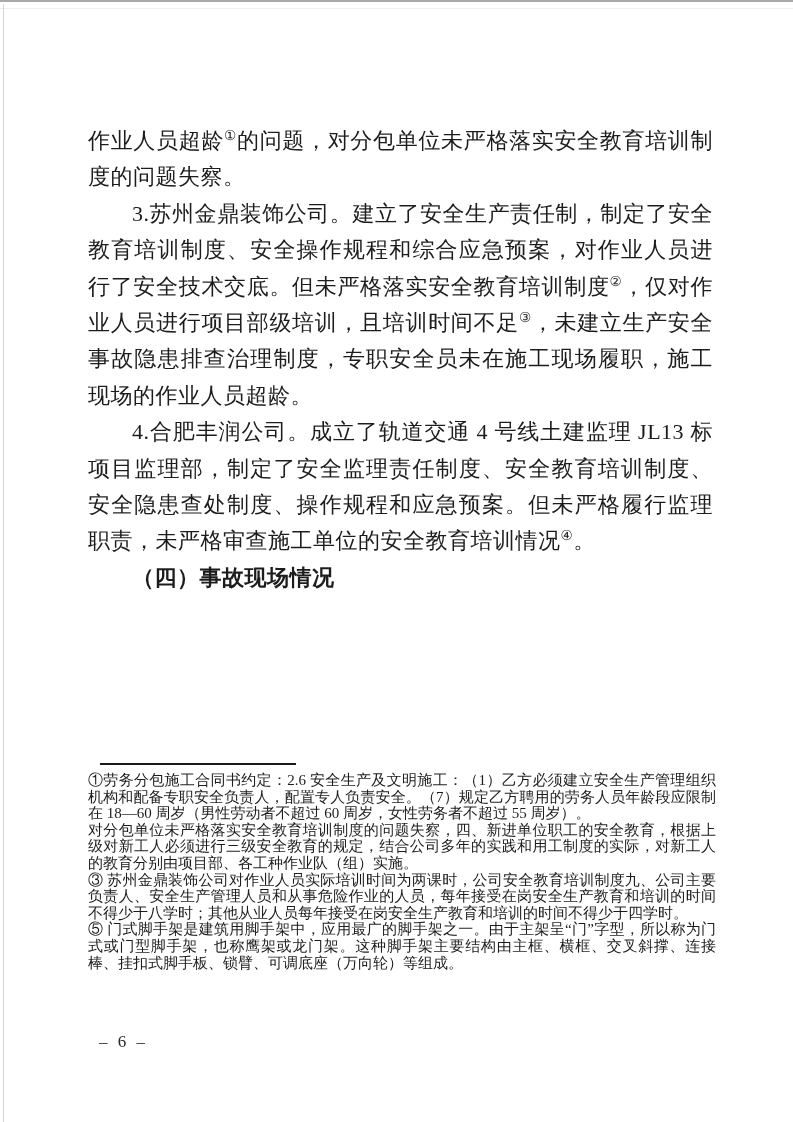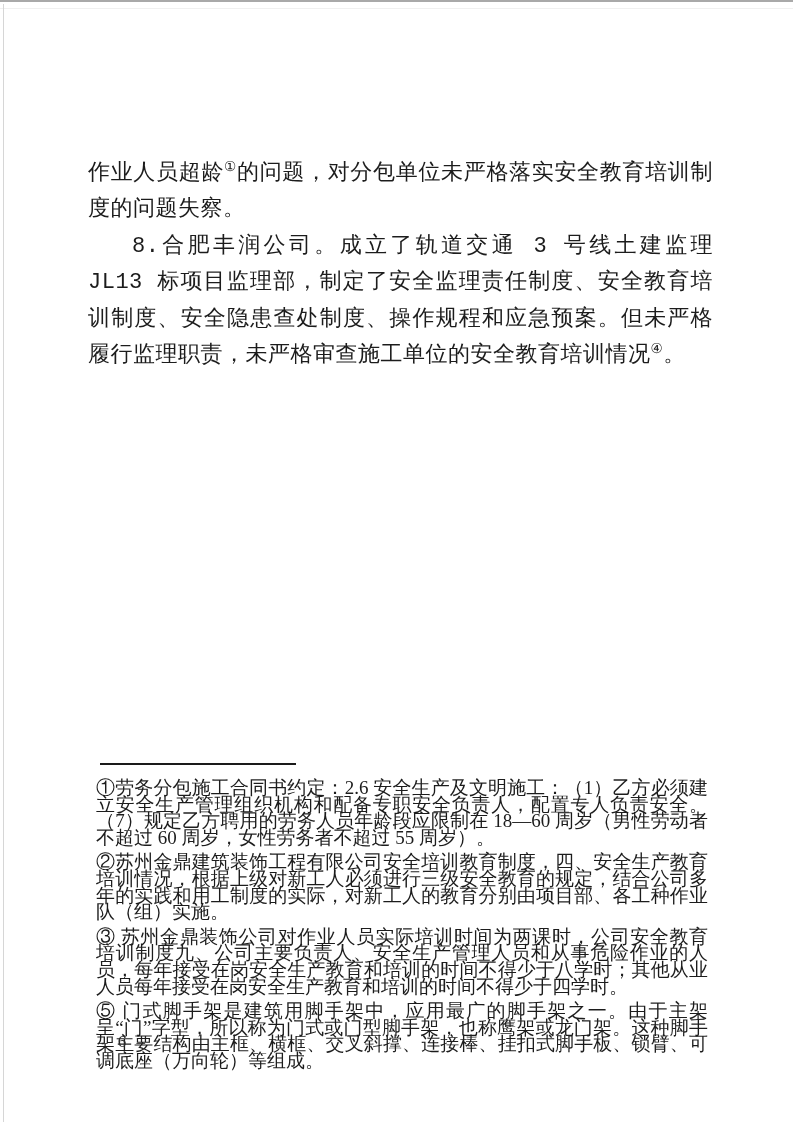--- a/index.html
+++ b/index.html
@@ -17,21 +17,21 @@
   }
   .edge-top-faint {
     position: absolute; top: 8px; left: 0; width: 793px; height: 1px;
     background: #f0f0f0;
   }
   .edge-left {
     position: absolute; top: 4px; left: 3px; width: 1px; bottom: 0;
     background: #d6d6d6;
   }
   .text-block {
-    position: absolute; left: 88px; top: 156px; width: 625px; font-family: Liberation Mono, monospace;
+    position: absolute; left: 88px; top: 123px; width: 625px;
   }
   .para {
     margin: 0; padding: 0;
     font-size: 22px;
     line-height: 36.4px;
     text-align: justify;
     letter-spacing: 0.5px;
   }
   .para.indent { text-indent: 2em; }
   .para.heading { font-weight: 700; }
@@ -42,46 +42,48 @@
   }
   .footnote-sep {
     position: absolute; left: 100px; top: 763px;
     width: 196px; height: 0;
     border-top: 2px solid #1a1a1a;
   }
   .footnotes-block {
     position: absolute; left: 88px; top: 772px; width: 628px;
   }
   .footnote {
-    margin: 8px; padding: 0;
-    font-size: 19px;
+    margin: 0; padding: 0;
+    font-size: 15px;
     line-height: 16.6px;
     text-align: justify;
   }
   .page-number {
     position: absolute; left: 99px; top: 1032px;
     font-size: 17px;
     letter-spacing: 3px;
     color: #2a2a2a;
   }
 </style>
 </head>
 <body>
 
 <div class="edge-top"></div>
 <div class="edge-top-faint"></div>
 <div class="edge-left"></div>
 
 <div class="text-block">
     <p class="para"><span>作业人员超龄</span><span class="supref">①</span><span>的问题，对分包单位未严格落实安全教育培训制度的问题失察。</span></p>
-    <p class="para indent"><span>8.合肥丰润公司。成立了轨道交通 3 号线土建监理 JL13 标项目监理部，制定了安全监理责任制度、安全教育培训制度、安全隐患查处制度、操作规程和应急预案。但未严格履行监理职责，未严格审查施工单位的安全教育培训情况</span><span class="supref">④</span><span>。</span></p>
+    <p class="para indent"><span>3.苏州金鼎装饰公司。建立了安全生产责任制，制定了安全教育培训制度、安全操作规程和综合应急预案，对作业人员进行了安全技术交底。但未严格落实安全教育培训制度</span><span class="supref">②</span><span>，仅对作业人员进行项目部级培训，且培训时间不足</span><span class="supref">③</span><span>，未建立生产安全事故隐患排查治理制度，专职安全员未在施工现场履职，施工现场的作业人员超龄。</span></p>
+    <p class="para indent"><span>4.合肥丰润公司。成立了轨道交通 4 号线土建监理 JL13 标项目监理部，制定了安全监理责任制度、安全教育培训制度、安全隐患查处制度、操作规程和应急预案。但未严格履行监理职责，未严格审查施工单位的安全教育培训情况</span><span class="supref">④</span><span>。</span></p>
+    <p class="para indent heading"><span>（四）事故现场情况</span></p>
   </div>
 
 <div class="footnote-sep"></div>
 
 <div class="footnotes-block">
     <p class="footnote">①劳务分包施工合同书约定：2.6 安全生产及文明施工：（1）乙方必须建立安全生产管理组织机构和配备专职安全负责人，配置专人负责安全。（7）规定乙方聘用的劳务人员年龄段应限制在 18—60 周岁（男性劳动者不超过 60 周岁，女性劳务者不超过 55 周岁）。</p>
-    <p class="footnote">②苏州金鼎建筑装饰工程有限公司安全培训教育制度，四、安全生产教育培训情况，根据上级对新工人必须进行三级安全教育的规定，结合公司多年的实践和用工制度的实际，对新工人的教育分别由项目部、各工种作业队（组）实施。</p>
+    <p class="footnote">对分包单位未严格落实安全教育培训制度的问题失察，四、新进单位职工的安全教育，根据上级对新工人必须进行三级安全教育的规定，结合公司多年的实践和用工制度的实际，对新工人的教育分别由项目部、各工种作业队（组）实施。</p>
     <p class="footnote">③ 苏州金鼎装饰公司对作业人员实际培训时间为两课时，公司安全教育培训制度九、公司主要负责人、安全生产管理人员和从事危险作业的人员，每年接受在岗安全生产教育和培训的时间不得少于八学时；其他从业人员每年接受在岗安全生产教育和培训的时间不得少于四学时。</p>
     <p class="footnote">⑤ 门式脚手架是建筑用脚手架中，应用最广的脚手架之一。由于主架呈“门”字型，所以称为门式或门型脚手架，也称鹰架或龙门架。这种脚手架主要结构由主框、横框、交叉斜撑、连接棒、挂扣式脚手板、锁臂、可调底座（万向轮）等组成。</p>
   </div>
 
 <div class="page-number">– 6 –</div>
 
 </body></html>

